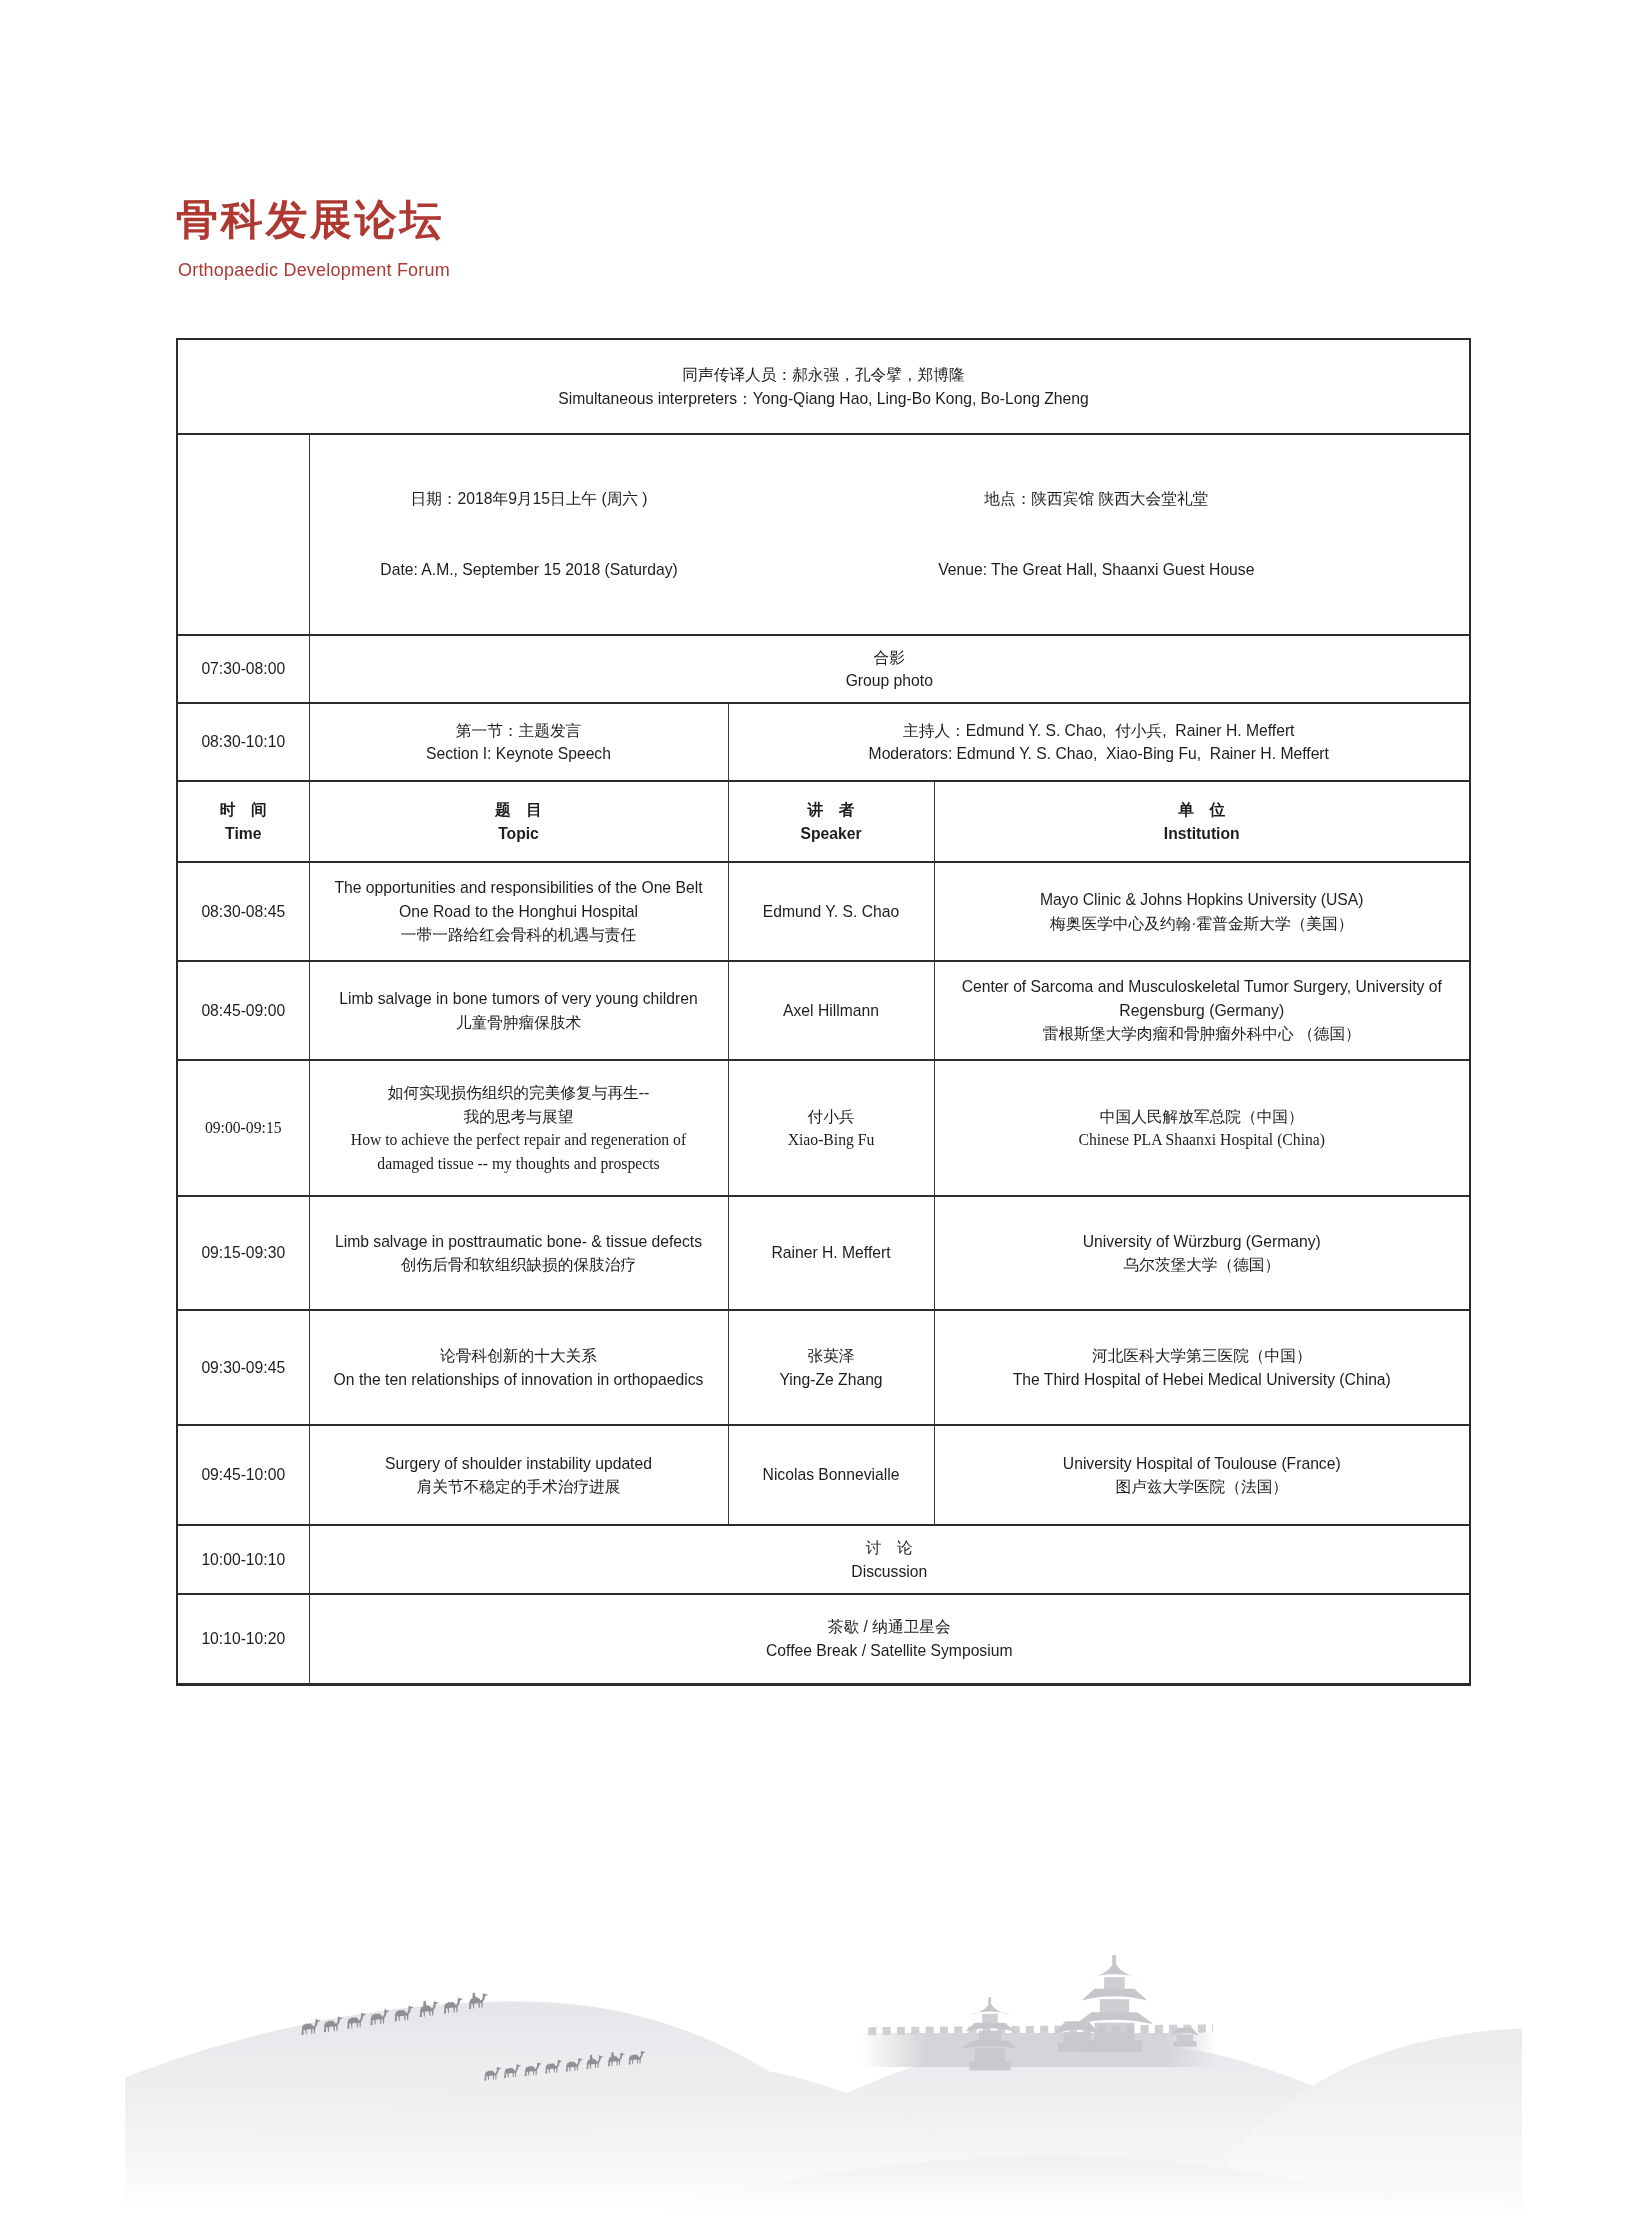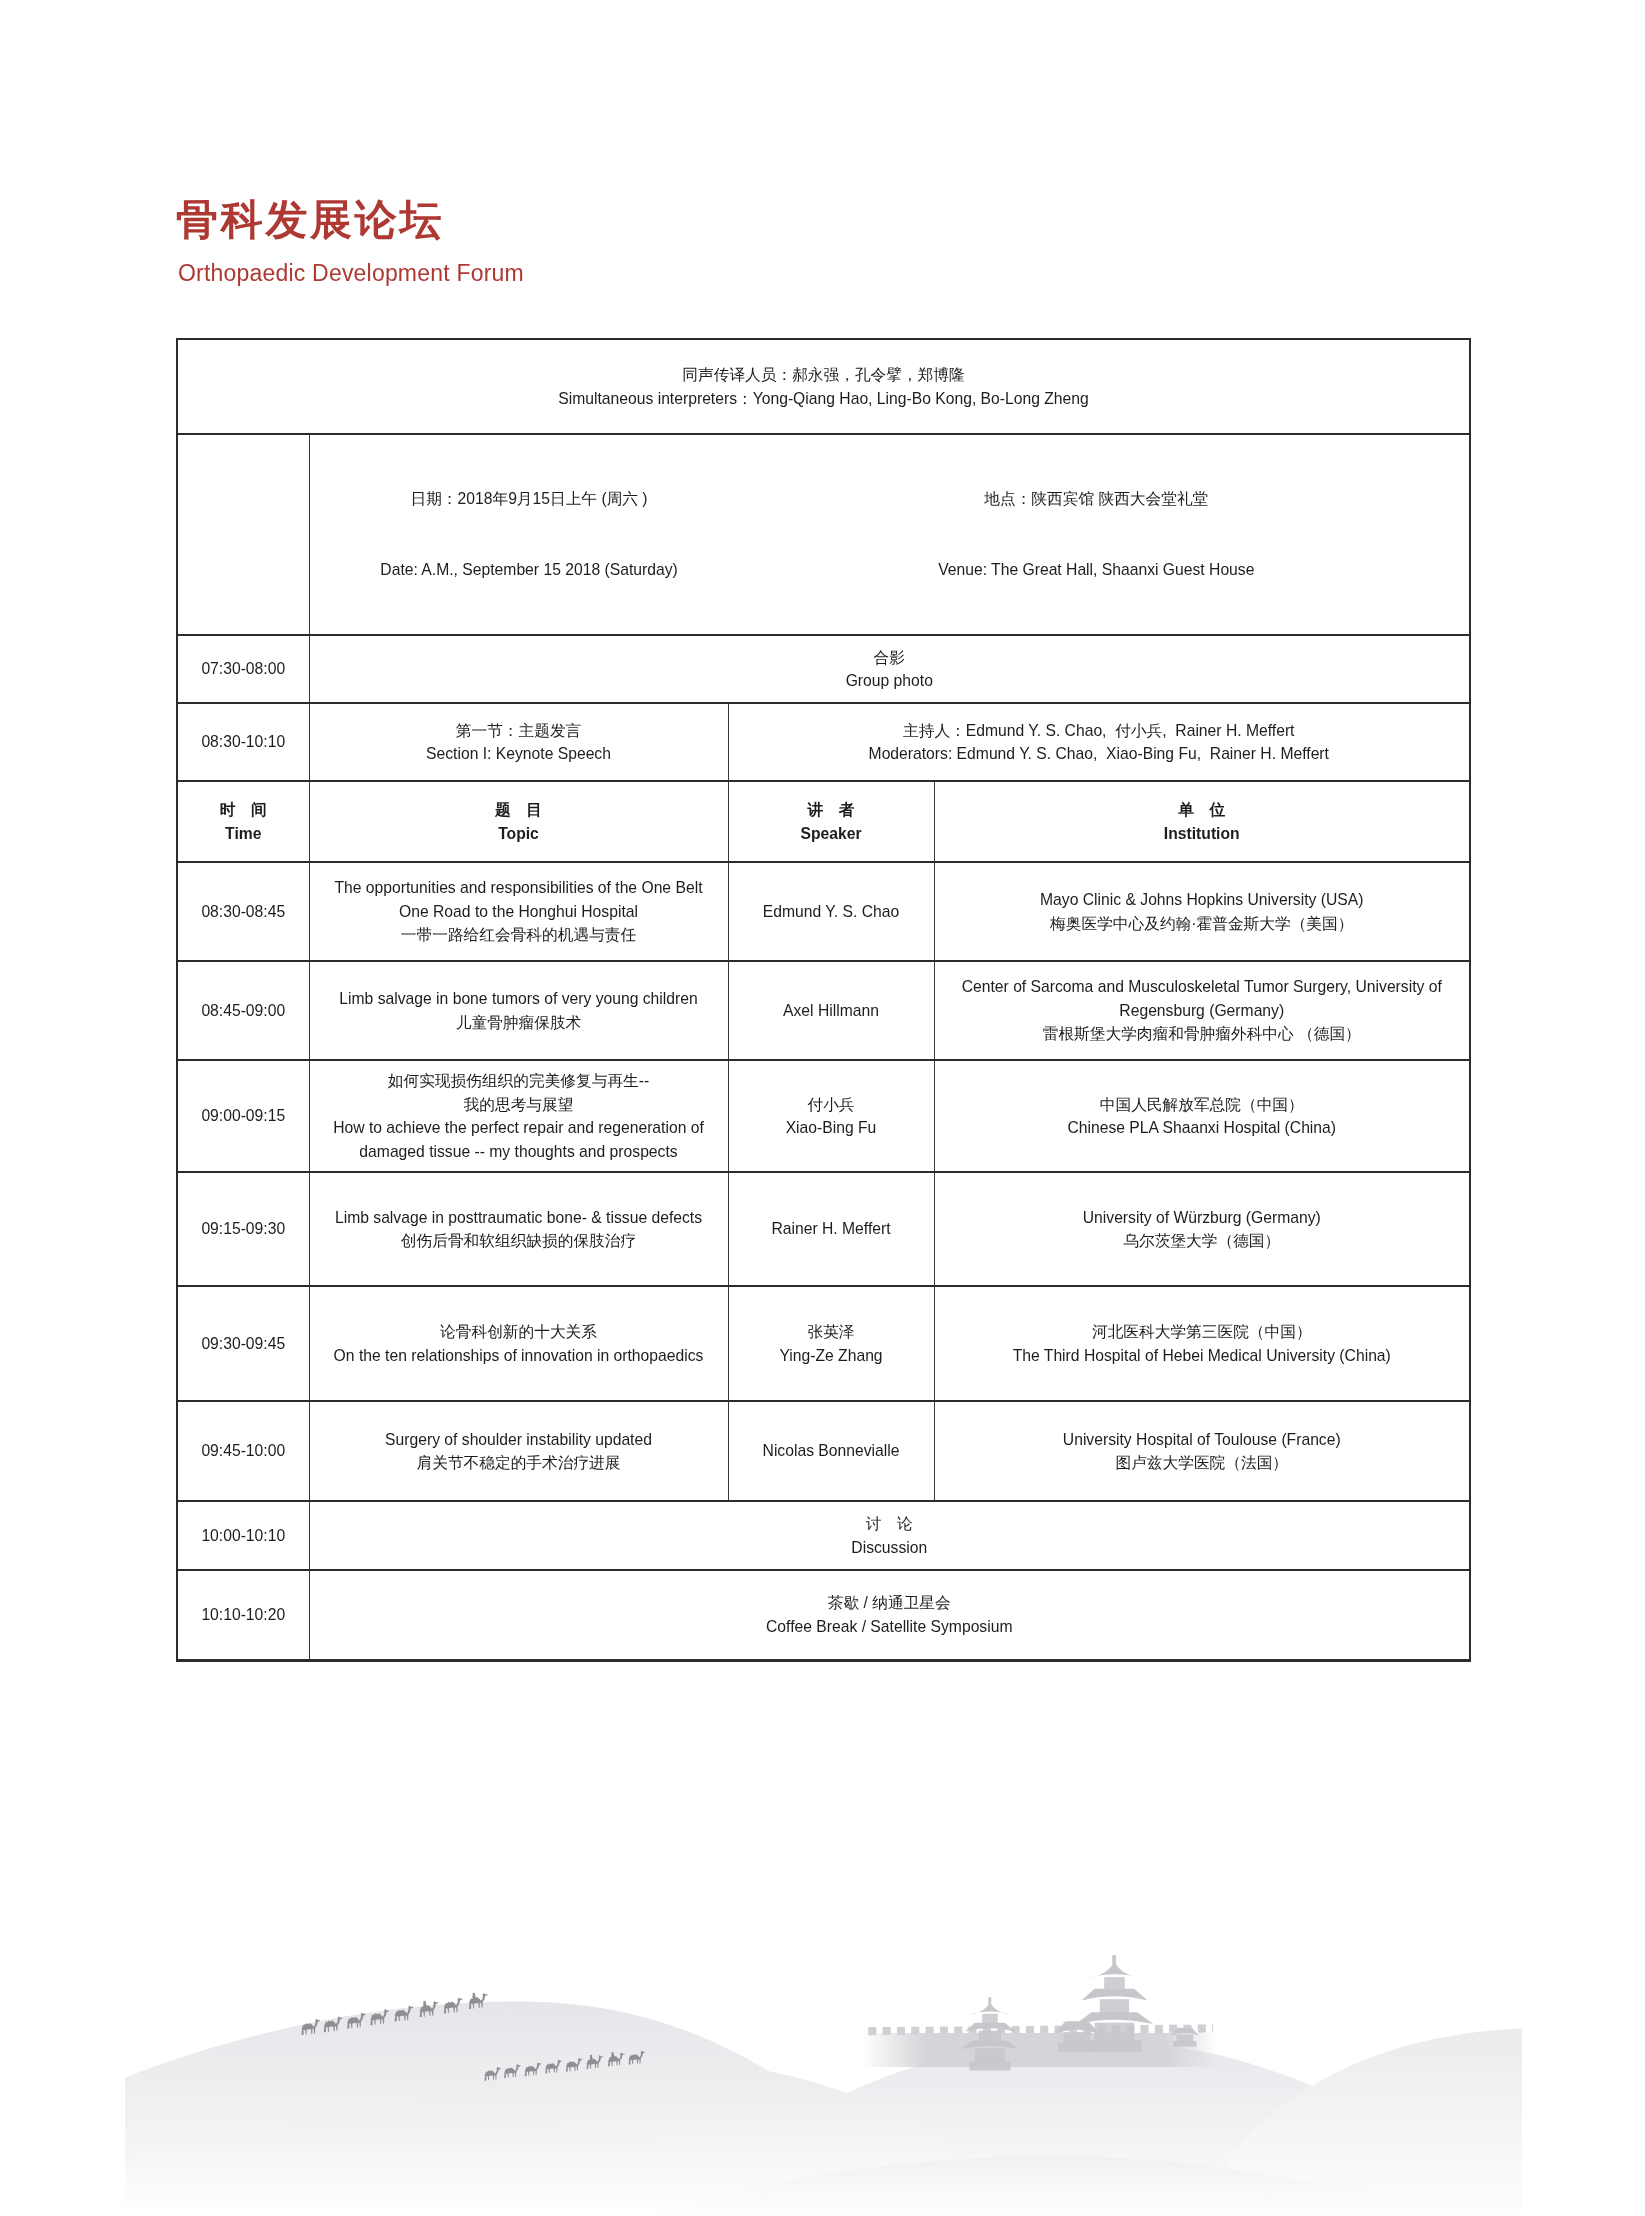--- a/index.html
+++ b/index.html
@@ -7,21 +7,21 @@
     width:1645px;height:2217px;position:relative;overflow:hidden;
     background:#ffffff;color:#1d1d1d;
     font-family:"Liberation Sans","DejaVu Sans",sans-serif;
   }
   .page-title{
     position:absolute;left:176px;top:197px;
     font-size:42px;font-weight:bold;color:#ae3832;letter-spacing:2.7px;line-height:1.1;
   }
   .page-subtitle{
     position:absolute;left:178px;top:260px;
-    font-size:23px;color:#ae3832;letter-spacing:0.2px;
+    font-size:18px;color:#ae3832;letter-spacing:0.2px;
   }
   table.program{
     position:absolute;left:176px;top:338px;width:1292px;
     border-collapse:collapse;table-layout:fixed;
     font-size:15.7px;line-height:1.5;
     border:2.2px solid #2c2c2c;
   }
   table.program td{
     border-left:1.3px solid #3a3a3a;border-right:1.3px solid #3a3a3a;
     border-top:2.2px solid #2c2c2c;border-bottom:2.2px solid #2c2c2c;
@@ -31,21 +31,21 @@
   }
   table.program td div{white-space:pre-wrap;}
   tr.r-interp td{height:95px;}
   tr.r-date td{height:80px;font-weight:normal;}
   tr.r-photo td{height:68px;}
   tr.r-open td{height:84px;}
   tr.r-sec td{height:78px;}
   tr.r-head td{height:81px;font-weight:bold;}
   tr.r-t1 td{height:99px;}
   tr.r-t2 td{height:99px;}
-  tr.r-t3 td{height:112px;}
+  tr.r-t3 td{height:136px;font-family:Liberation Serif, serif;}
   tr.r-t4 td{height:114px;}
   tr.r-t5 td{height:115px;}
   tr.r-t6 td{height:100px;}
   tr.r-disc td{height:69px;}
   tr.r-coffee td{height:90px;border-bottom-width:3.6px;}
   td.cell-datevenue{padding:0;}
   .dv-flex{display:flex;width:100%;height:100%;align-items:center;}
   .dv-date{width:36.5%;}
   .dv-venue{width:63.5%;}
   .footer-art{position:absolute;left:125px;top:1885px;}

